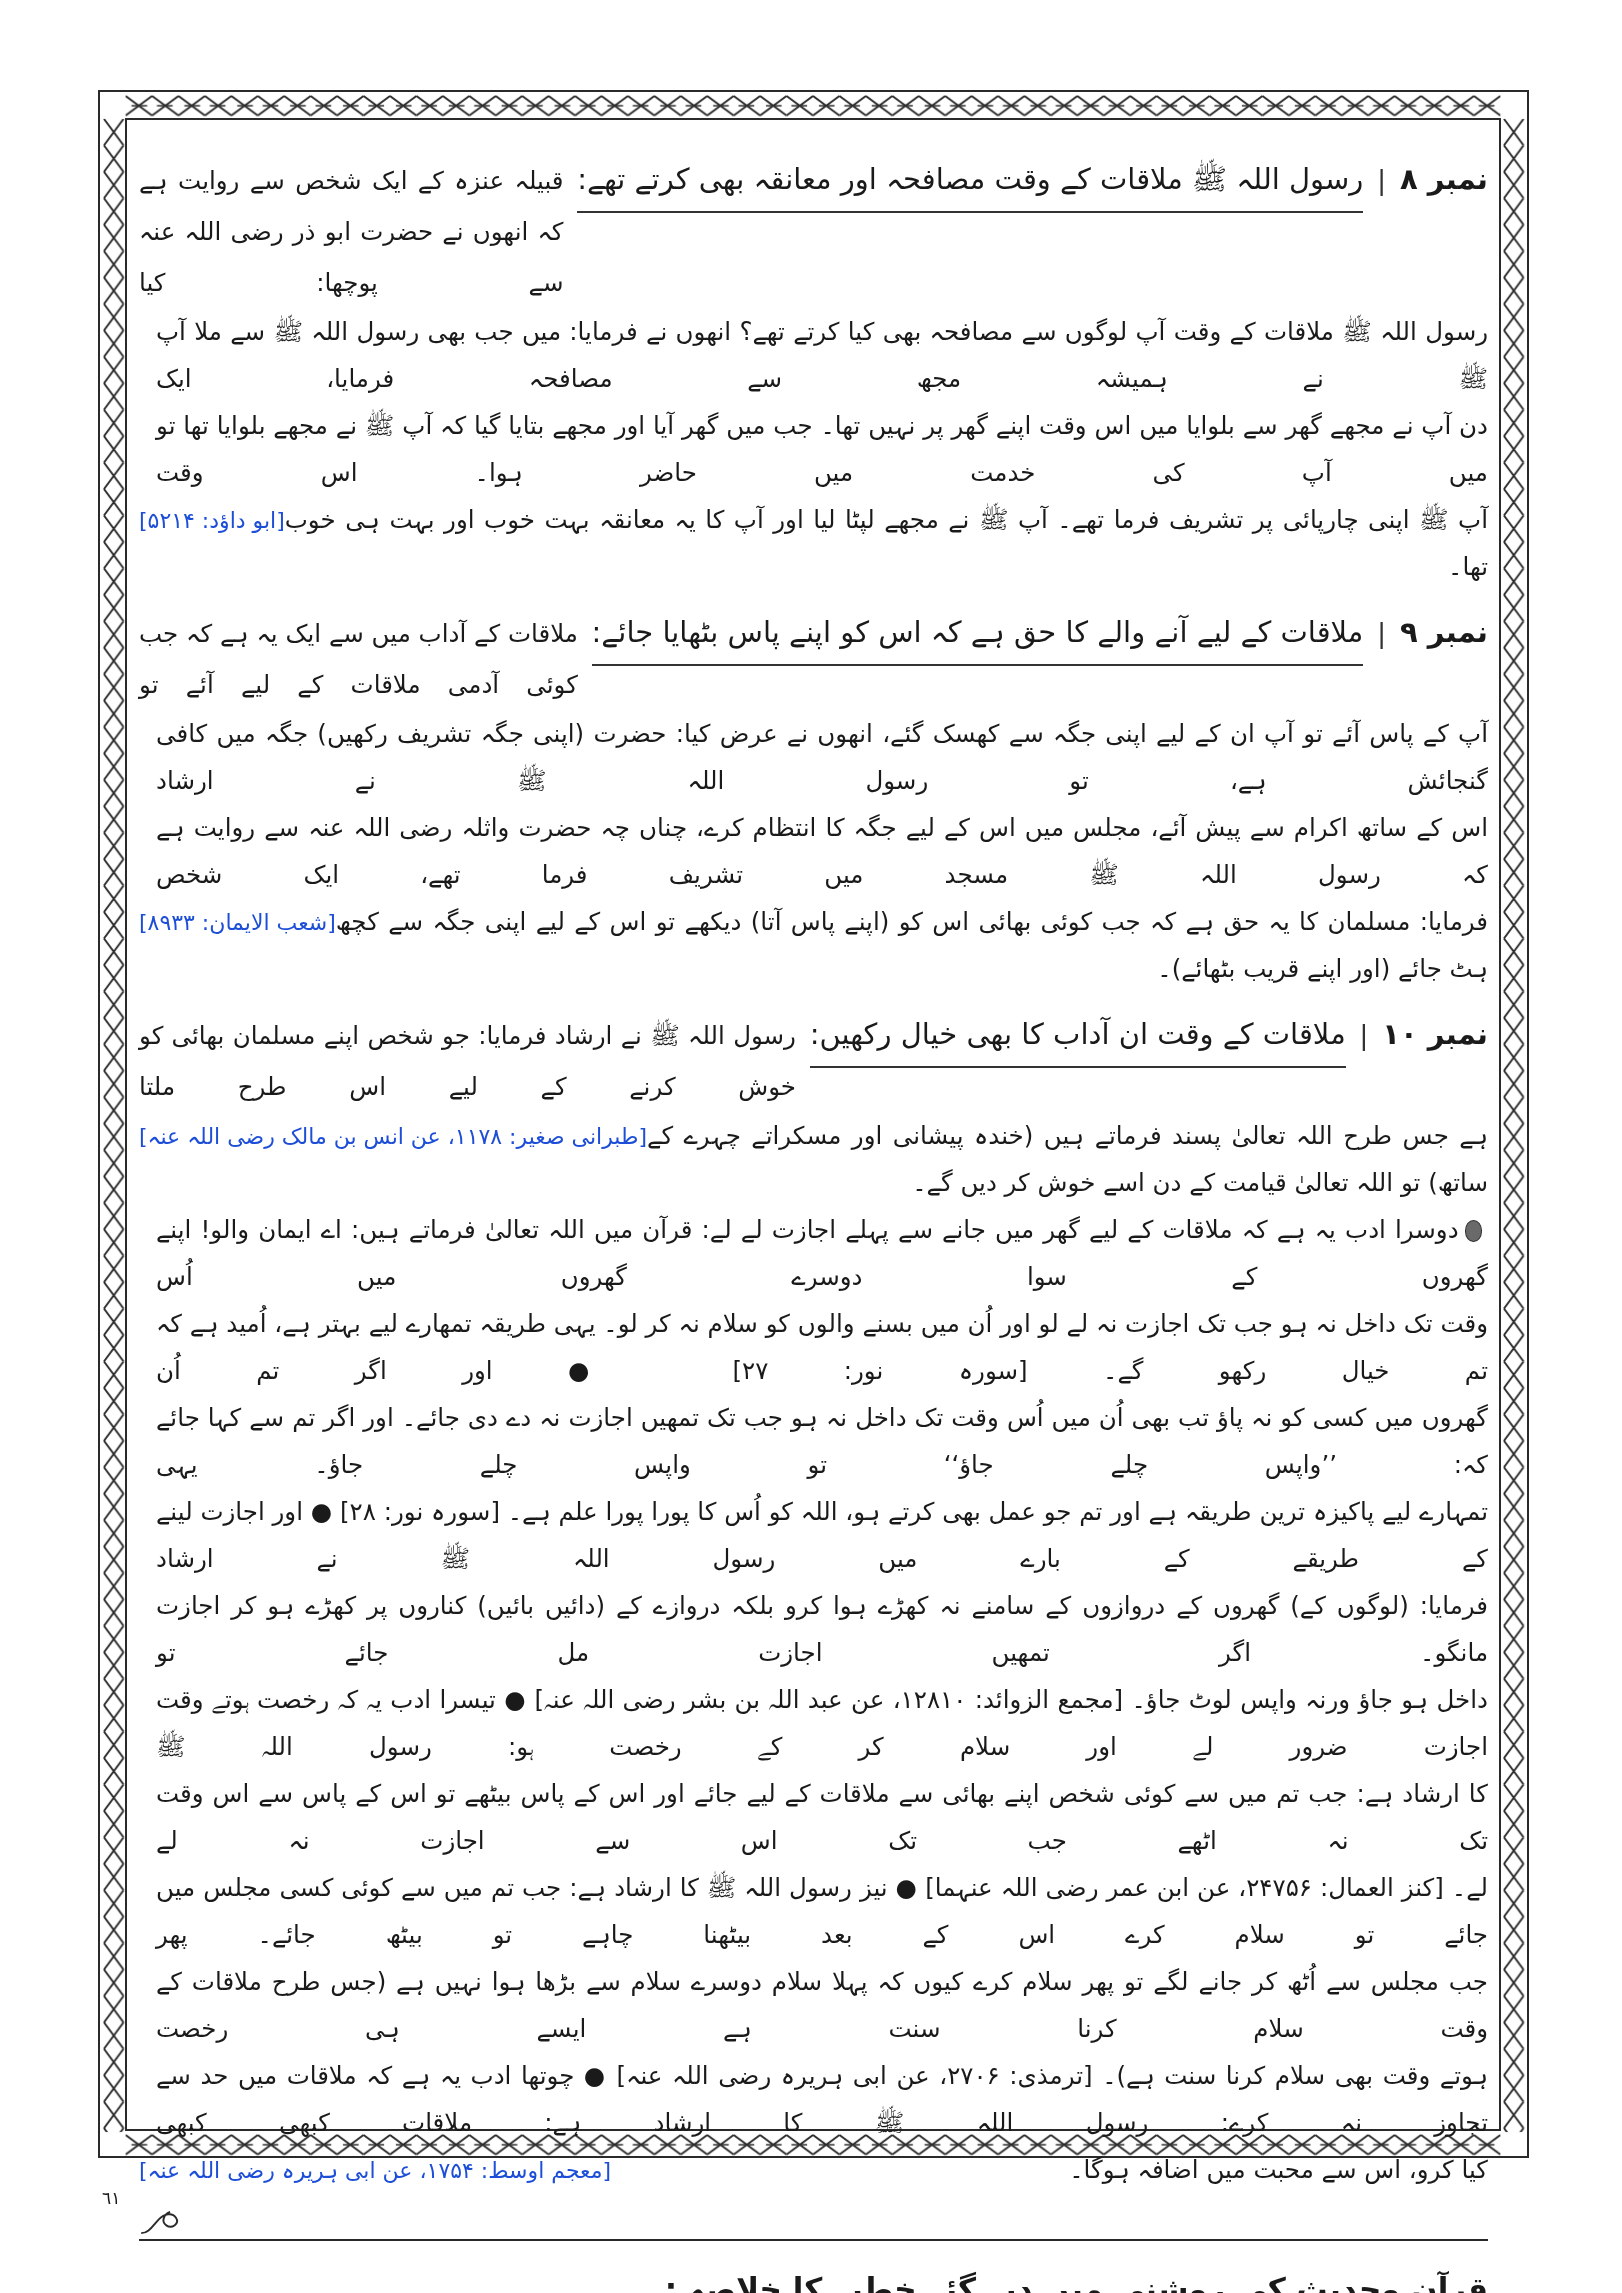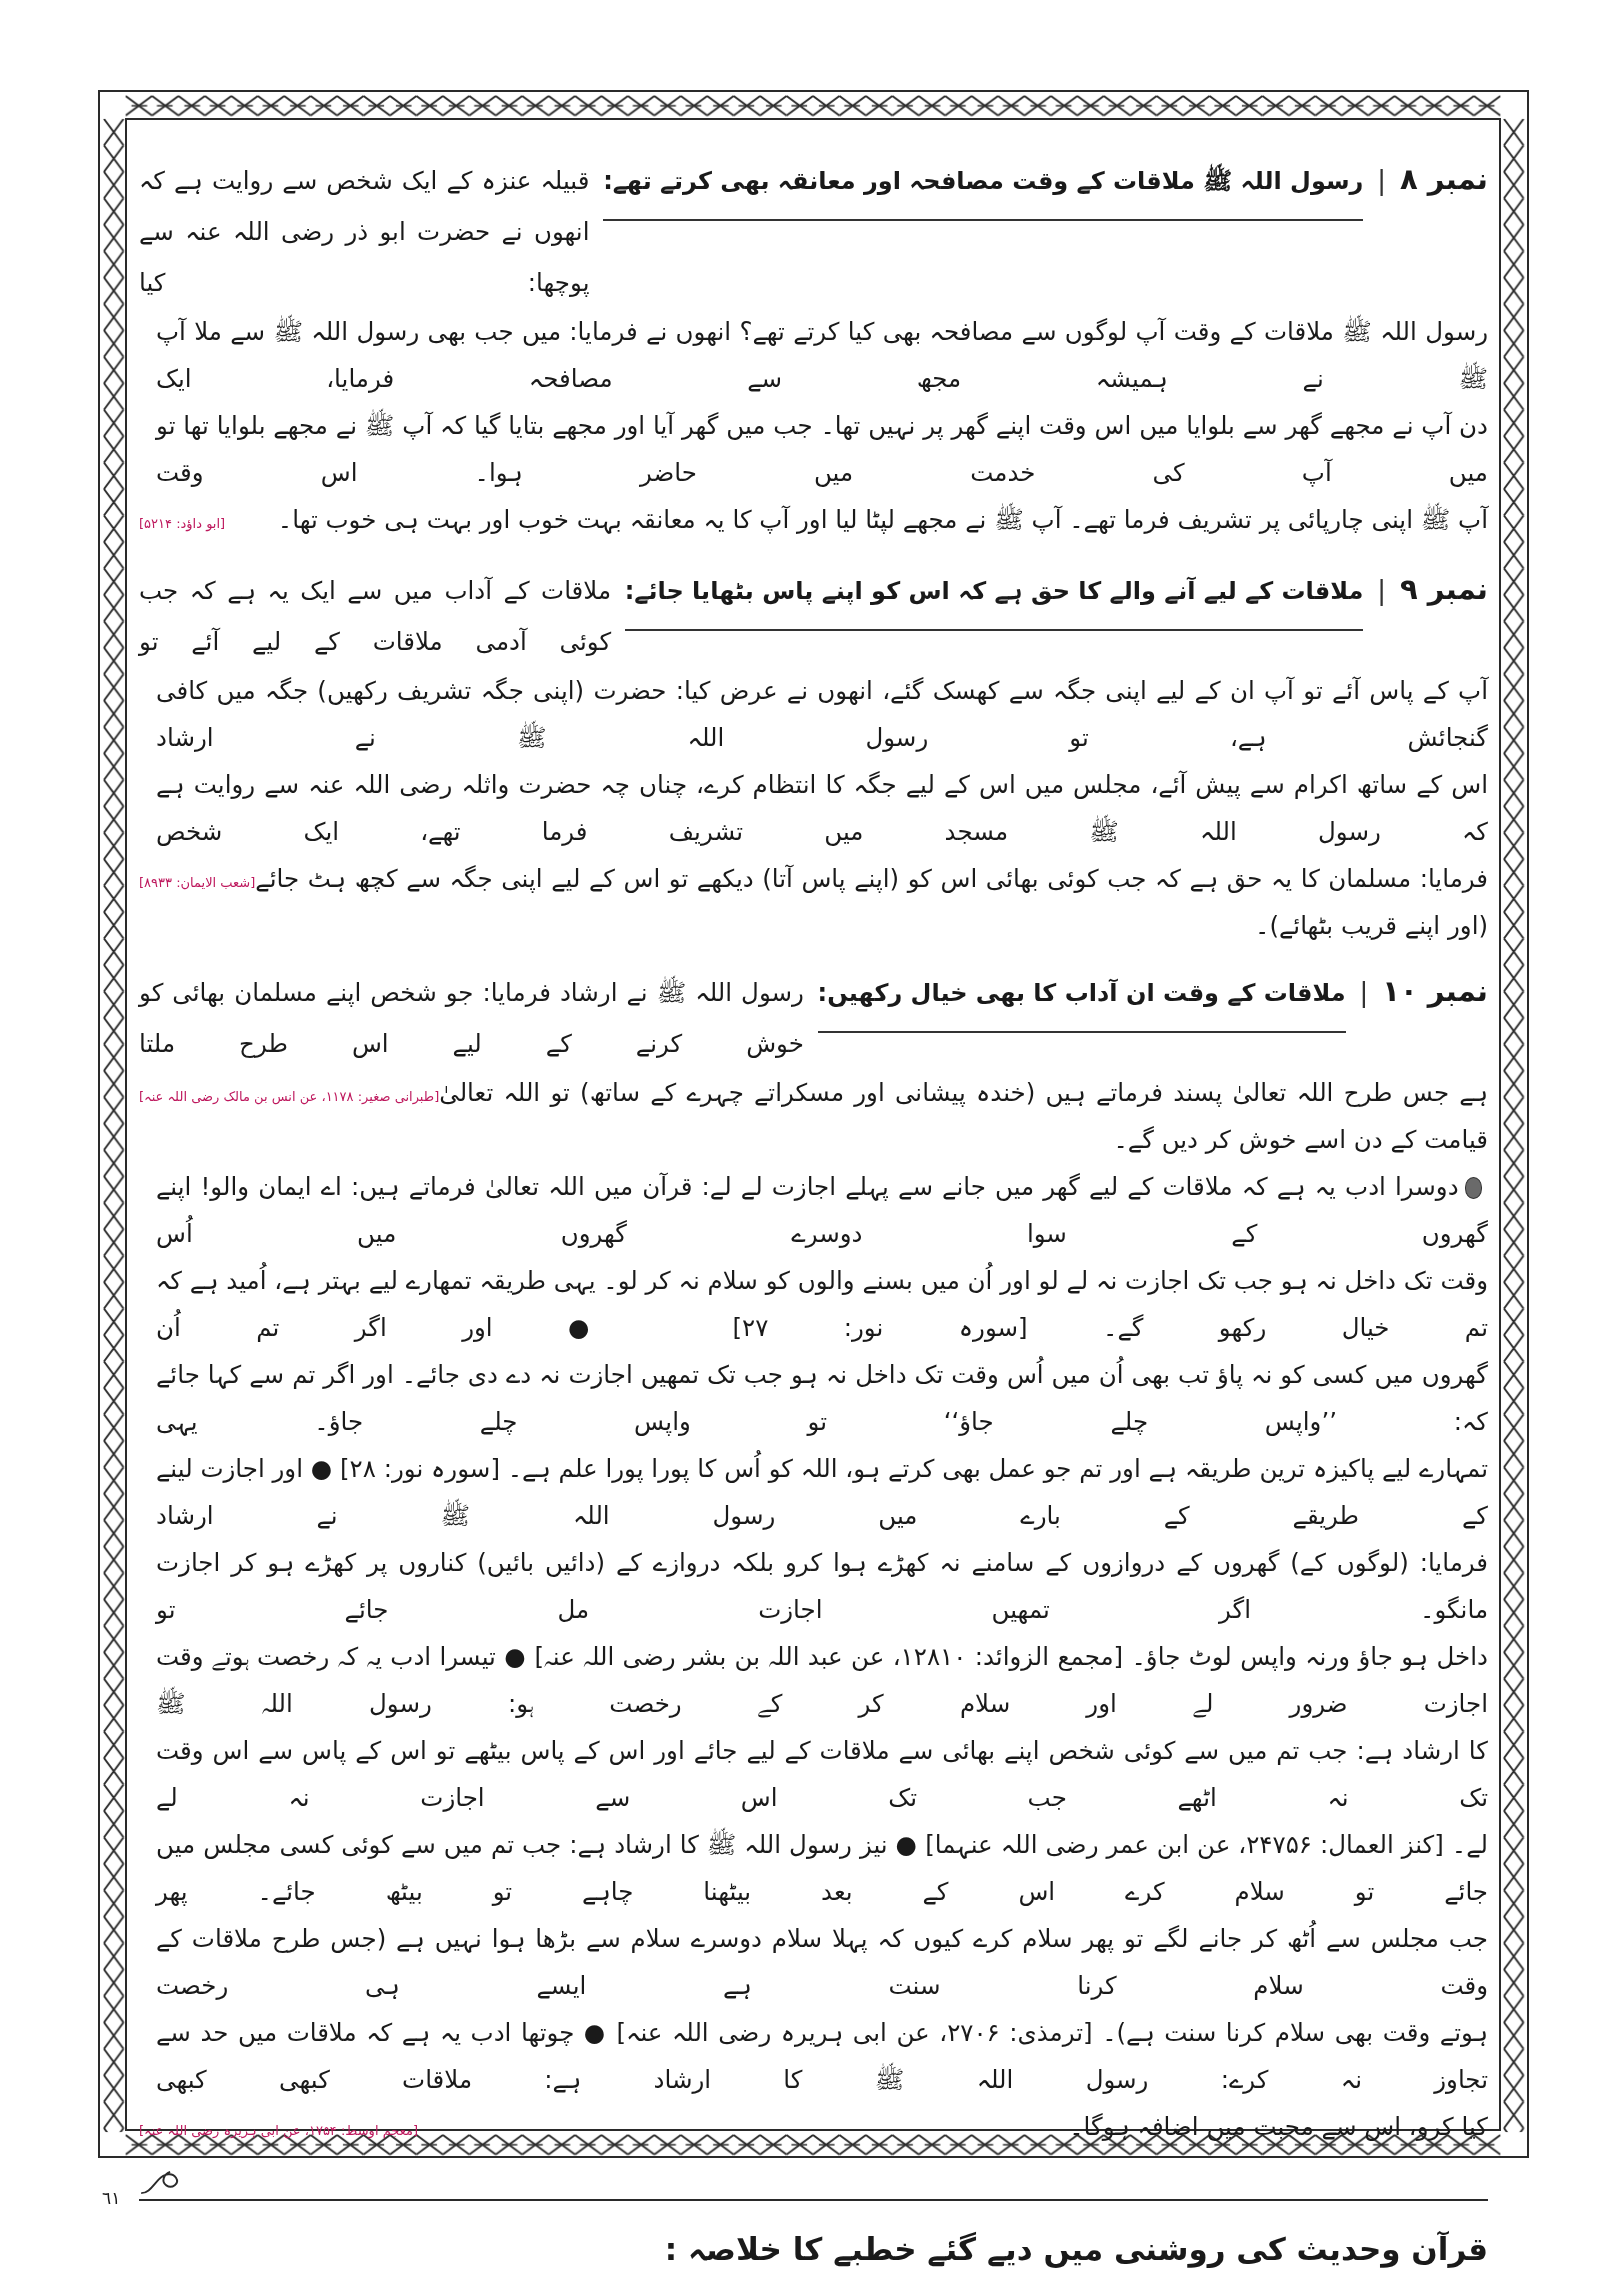--- a/index.html
+++ b/index.html
@@ -15,23 +15,23 @@
   .band-bottom { left: 125px; top: 2133px; width: 1376px; height: 23.5px; }
   .band-left { left: 102px; top: 118px; width: 23.5px; height: 2015px; }
   .band-right { left: 1502px; top: 118px; width: 23.5px; height: 2015px; }
 
   .content { position: absolute; left: 139px; top: 137px; width: 1349px; direction: rtl; text-align: justify; }
 
   .line { font-size: 24.5px; line-height: 47px; text-align-last: justify; margin-left: 17px; }
   .heading-row { display: flex; align-items: baseline; gap: 13.7px; font-size: 24.5px; line-height: 51px; }
   .heading-num { font-weight: bold; font-size: 29px; white-space: nowrap; margin-top: 17px; }
   .heading-sep { font-size: 27.4px; color: #333; }
-  .heading-title { font-weight: bold; font-size: 24px; white-space: nowrap; border-bottom: 2px solid #333; padding-bottom: 12px; }
+  .heading-title { font-weight: normal; font-size: 29px; white-space: nowrap; border-bottom: 2px solid #333; padding-bottom: 6px; }
   .heading-rest { flex: 1; text-align-last: justify; }
-  .cite { font-size: 13px; color: #be185d; white-space: nowrap; }
+  .cite { font-size: 22px; color: #1d4ed8; white-space: nowrap; }
   .row-split { display: flex; justify-content: space-between; align-items: baseline; font-size: 24.5px; line-height: 47px; }
   .bullet { display: inline-block; width: 17.6px; height: 21.6px; border-radius: 50%; background: #6a6a6a; border: 1px solid #333; vertical-align: middle; margin: 0 5.9px; }
 
   .divider { position: relative; height: 45px; margin-top: 5.9px; }
   .divider .rule { position: absolute; left: 0; right: 0; bottom: 3.9px; border-bottom: 2.9px solid #2a2a2a; }
   .divider .swash { position: absolute; left: 0; bottom: 7.8px; width: 43px; height: 29px; }
 
   .section-title { font-size: 31px; font-weight: bold; line-height: 69px; margin-top: 9.8px; }
 
   .page-number { position: absolute; left: 102px; top: 2188px; font-size: 17px; direction: rtl; }

